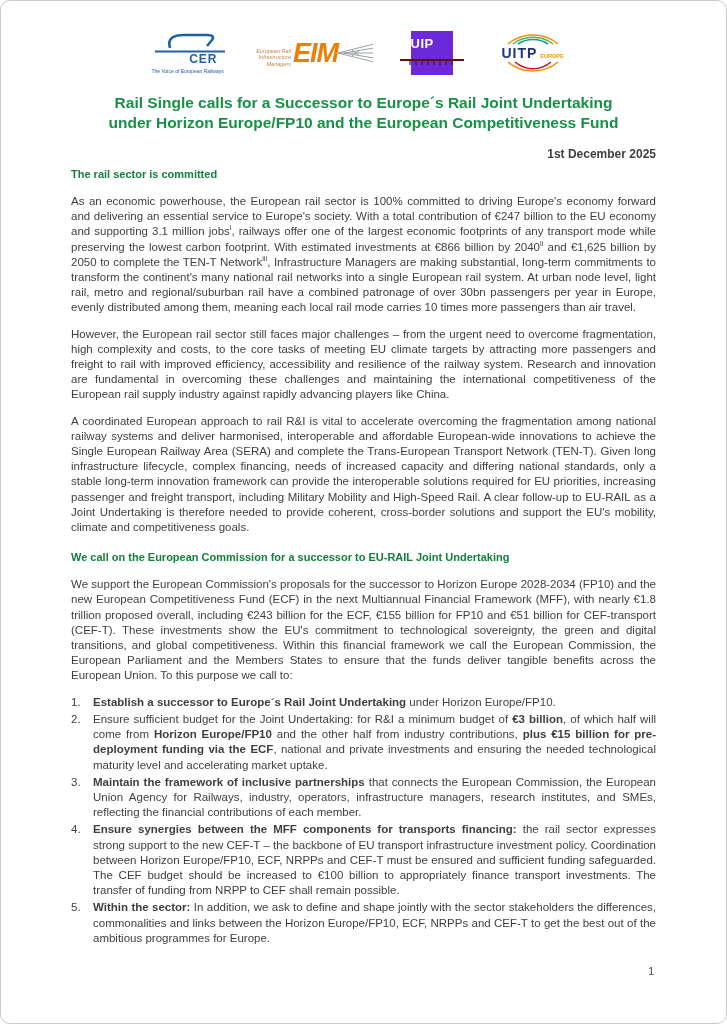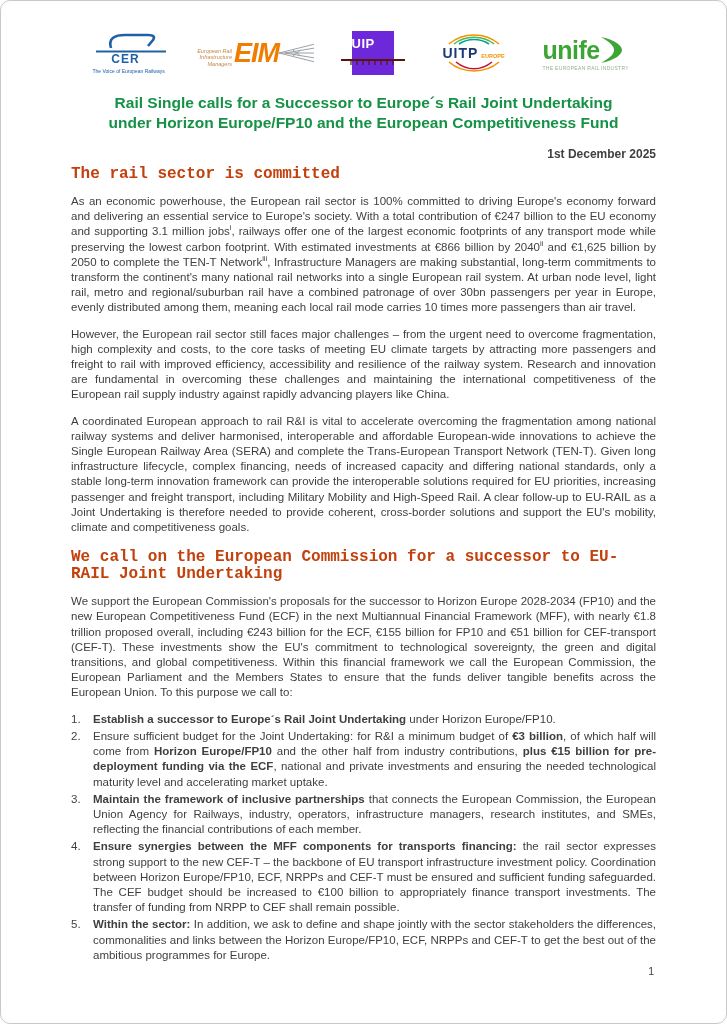--- a/index.html
+++ b/index.html
@@ -20,21 +20,21 @@
 
   
   .logos {
     display:flex; justify-content:center; align-items:center;
     gap:26px; margin-top:24px; height:56px;
   }
   .logo { display:flex; flex-direction:column; justify-content:center; }
 
   
   .logo-cer { width:78px; }
-  .cer-name { color:#2060a8; font-weight:bold; font-size:12px; letter-spacing:1px; text-align:center; padding-right:12px; margin-top:-2px; }
+  .cer-name { color:#2060a8; font-weight:bold; font-size:12px; letter-spacing:1px; text-align:right; padding-right:12px; margin-top:-2px; }
   .cer-tagline { color:#2060a8; font-size:5px; margin-top:2px; white-space:nowrap; }
 
   
   .logo-eim { flex-direction:row; align-items:flex-end; width:118px; }
   .eim-side { width:38px; font-size:5.5px; line-height:6.5px; color:#c28a4a; font-style:italic; text-align:right; padding-right:2px; }
   .eim-name { color:#f07d00; font-weight:bold; font-style:italic; font-size:27px; letter-spacing:-1px; line-height:27px; }
 
   
   .logo-uip { width:64px; align-items:center; position:relative; }
   .uip-square {
@@ -59,21 +59,21 @@
   
   .doc-title {
     margin-top:12px; text-align:center;
     color:#169247; font-weight:bold; font-size:15.5px; line-height:20px;
   }
   .doc-date {
     margin-top:14px; text-align:right;
     color:#3f3f3f; font-size:12px; font-weight:bold; 
   }
   .section-heading {
-    margin-top:5px; color:#c2410c; font-weight:bold; font-size:16px; line-height:17px;font-family:Liberation Mono, monospace;
+    margin-top:5px; color:#15803d; font-weight:bold; font-size:11px; line-height:17px;
   }
   .section-heading.second { margin-top:14px; }
   p.body {
     margin-top:11px; color:#3f3f3f; font-size:11.5px; line-height:15.2px;
     text-align:justify;
   }
   sup { font-size:7.5px; line-height:0; }
   .b { font-weight:bold; }
 
   .num-list { list-style:none; margin-top:11px; }
@@ -146,29 +146,20 @@
       <div class="uitp-row">
         <span class="uitp-name">UITP</span>
         <span class="uitp-region">EUROPE</span>
       </div>
       <svg width="58" height="13" viewBox="0 0 58 13">
         <path d="M4 1 C18 13 40 13 54 1" fill="none" stroke="#f39200" stroke-width="1.6"></path>
         <path d="M11 1 C22 10 36 10 47 1" fill="none" stroke="#c8102e" stroke-width="1.6"></path>
       </svg>
     </div>
 
-    <div class="logo logo-unife">
-      <div class="unife-row">
-        <span class="unife-name">unife</span>
-        <svg width="24" height="28" viewBox="0 0 24 28">
-          <path d="M1 1 C16 4 22 10 22 14 C22 18 16 24 1 27 C12 21 14 17 14 14 C14 11 12 7 1 1 Z" fill="#3da535"></path>
-        </svg>
-      </div>
-      <div class="unife-tagline">THE EUROPEAN RAIL INDUSTRY</div>
-    </div>
 
   </header>
 
   <h1 class="doc-title">
     <span>Rail Single calls for a Successor to Europe´s Rail Joint Undertaking</span><br>
     <span>under Horizon Europe/FP10 and the European Competitiveness Fund</span>
   </h1>
 
   <div class="doc-date">1st December 2025</div>
 

